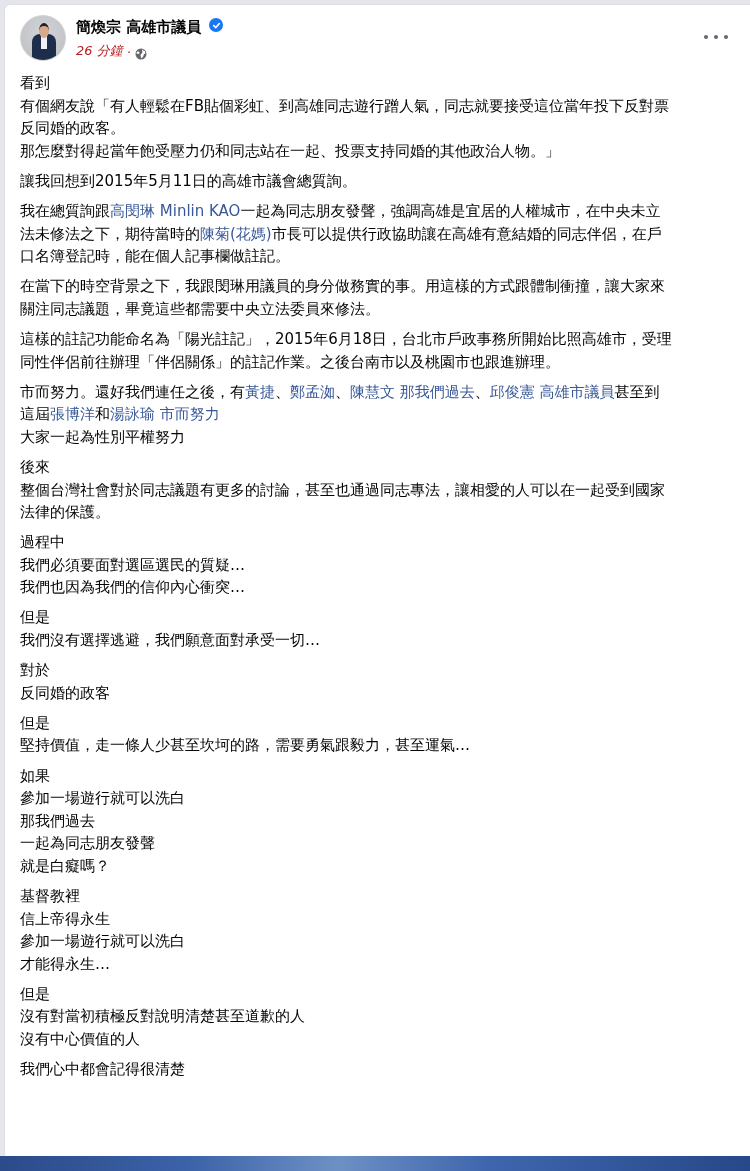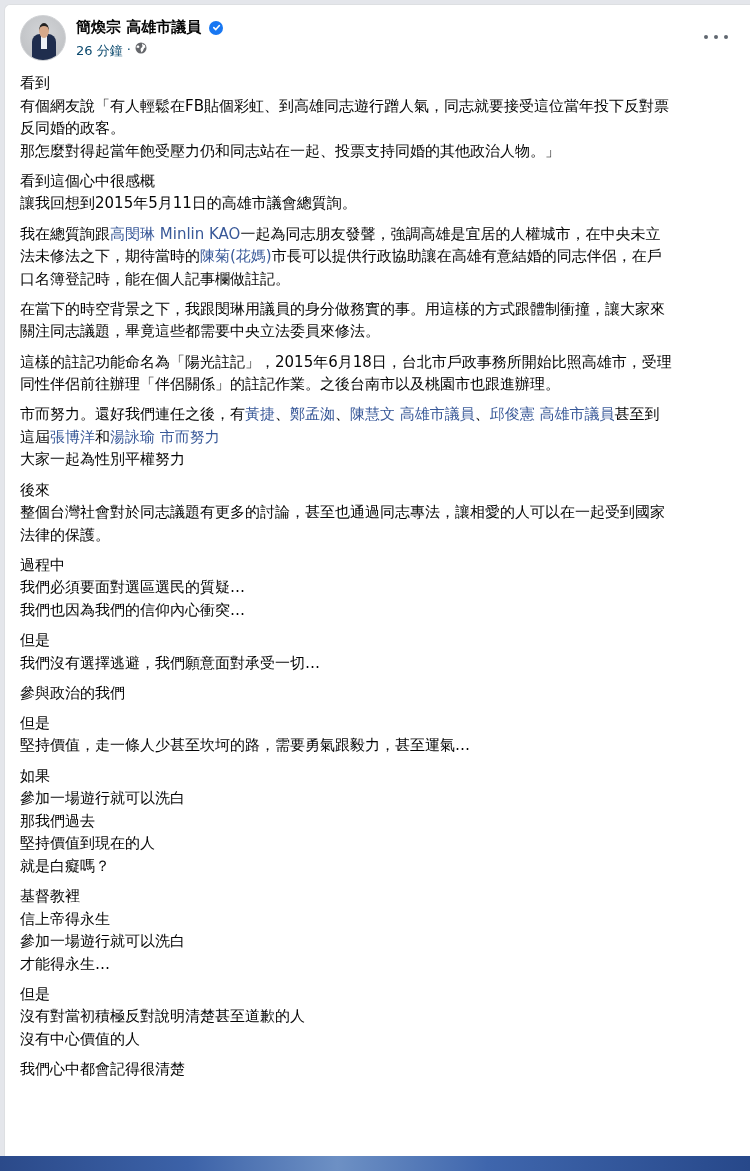--- a/index.html
+++ b/index.html
@@ -30,32 +30,32 @@
     background:#d7a98a; border-top:3px solid #222;
   }
   .avatar .body {
     position:absolute; left:11px; top:18px; width:24px; height:30px;
     background:#1f2d4d; border-radius:8px 8px 0 0;
   }
   .avatar .shirt {
     position:absolute; left:20px; top:19px; width:6px; height:14px; background:#eef1f5;
   }
   .name-row {
-    position:absolute; left:71px; top:13px; display:flex; align-items:center; gap:8px;
+    position:absolute; left:71px; top:13px; display:flex; gap:8px;
   }
   .name {
     font-size:15px; font-weight:bold; color:#050505; cursor:pointer;
   }
   .verified {
     width:14px; height:14px; border-radius:50%; background:#1877f2;
     display:inline-flex; align-items:center; justify-content:center;
   }
   .meta-row {
-    position:absolute; left:71px; top:37px; display:flex; align-items:flex-start; gap:4px;
-    font-size:13px; color:#0c4a6e;
+    position:absolute; left:71px; top:37px; display:flex; align-items:flex-end; gap:4px;
+    font-size:13px; color:#b91c1c;font-style:italic;
   }
   .globe {
     width:12px; height:12px; display:inline-block;
   }
   .more-btn {
     position:absolute; right:22px; top:24px; width:24px; height:16px;
     display:flex; align-items:center; justify-content:space-between; cursor:pointer;
   }
   .more-btn span { width:4px; height:4px; border-radius:50%; background:#606770; display:block; }
 
@@ -104,67 +104,67 @@
   </div>
 
   <div class="content" id="post-content">
       <div class="para">
         <span class="line"><span>看到</span></span>
         <span class="line"><span>有個網友說「有人輕鬆在FB貼個彩虹、到高雄同志遊行蹭人氣，同志就要接受這位當年投下反對票</span></span>
         <span class="line"><span>反同婚的政客。</span></span>
         <span class="line"><span>那怎麼對得起當年飽受壓力仍和同志站在一起、投票支持同婚的其他政治人物。」</span></span>
       </div>
       <div class="para">
-        <span class="line"><span>看到這個心中很感概</span></span>
         <span class="line"><span>讓我回想到2015年5月11日的高雄市議會總質詢。</span></span>
       </div>
       <div class="para">
         <span class="line"><span>我在總質詢跟</span><span class="link">高閔琳 Minlin KAO</span><span>一起為同志朋友發聲，強調高雄是宜居的人權城市，在中央未立</span></span>
         <span class="line"><span>法未修法之下，期待當時的</span><span class="link">陳菊(花媽)</span><span>市長可以提供行政協助讓在高雄有意結婚的同志伴侶，在戶</span></span>
         <span class="line"><span>口名簿登記時，能在個人記事欄做註記。</span></span>
       </div>
       <div class="para">
         <span class="line"><span>在當下的時空背景之下，我跟閔琳用議員的身分做務實的事。用這樣的方式跟體制衝撞，讓大家來</span></span>
         <span class="line"><span>關注同志議題，畢竟這些都需要中央立法委員來修法。</span></span>
       </div>
       <div class="para">
         <span class="line"><span>這樣的註記功能命名為「陽光註記」，2015年6月18日，台北市戶政事務所開始比照高雄市，受理</span></span>
         <span class="line"><span>同性伴侶前往辦理「伴侶關係」的註記作業。之後台南市以及桃園市也跟進辦理。</span></span>
       </div>
       <div class="para">
-        <span class="line"><span>市而努力。還好我們連任之後，有</span><span class="link">黃捷</span><span>、</span><span class="link">鄭孟洳</span><span>、</span><span class="link">陳慧文 高雄市議員</span><span>、</span><span class="link">邱俊憲 高雄市議員</span><span>甚至到</span></span>
+        <span class="line"><span>市而努力。還好我們連任之後，有</span><span class="link">黃捷</span><span>、</span><span class="link">鄭孟洳</span><span>、</span><span class="link">陳慧文 那我們過去</span><span>、</span><span class="link">邱俊憲 高雄市議員</span><span>甚至到</span></span>
         <span class="line"><span>這屆</span><span class="link">張博洋</span><span>和</span><span class="link">湯詠瑜 市而努力</span></span>
         <span class="line"><span>大家一起為性別平權努力</span></span>
       </div>
       <div class="para">
         <span class="line"><span>後來</span></span>
         <span class="line"><span>整個台灣社會對於同志議題有更多的討論，甚至也通過同志專法，讓相愛的人可以在一起受到國家</span></span>
         <span class="line"><span>法律的保護。</span></span>
       </div>
       <div class="para">
         <span class="line"><span>過程中</span></span>
         <span class="line"><span>我們必須要面對選區選民的質疑…</span></span>
         <span class="line"><span>我們也因為我們的信仰內心衝突…</span></span>
       </div>
       <div class="para">
         <span class="line"><span>但是</span></span>
         <span class="line"><span>我們沒有選擇逃避，我們願意面對承受一切…</span></span>
       </div>
       <div class="para">
-        <span class="line"><span>參與政治的我們</span></span>
+        <span class="line"><span>對於</span></span>
+        <span class="line"><span>反同婚的政客</span></span>
       </div>
       <div class="para">
         <span class="line"><span>但是</span></span>
         <span class="line"><span>堅持價值，走一條人少甚至坎坷的路，需要勇氣跟毅力，甚至運氣…</span></span>
       </div>
       <div class="para">
         <span class="line"><span>如果</span></span>
         <span class="line"><span>參加一場遊行就可以洗白</span></span>
         <span class="line"><span>那我們過去</span></span>
-        <span class="line"><span>堅持價值到現在的人</span></span>
+        <span class="line"><span>一起為同志朋友發聲</span></span>
         <span class="line"><span>就是白癡嗎？</span></span>
       </div>
       <div class="para">
         <span class="line"><span>基督教裡</span></span>
         <span class="line"><span>信上帝得永生</span></span>
         <span class="line"><span>參加一場遊行就可以洗白</span></span>
         <span class="line"><span>才能得永生…</span></span>
       </div>
       <div class="para">
         <span class="line"><span>但是</span></span>

